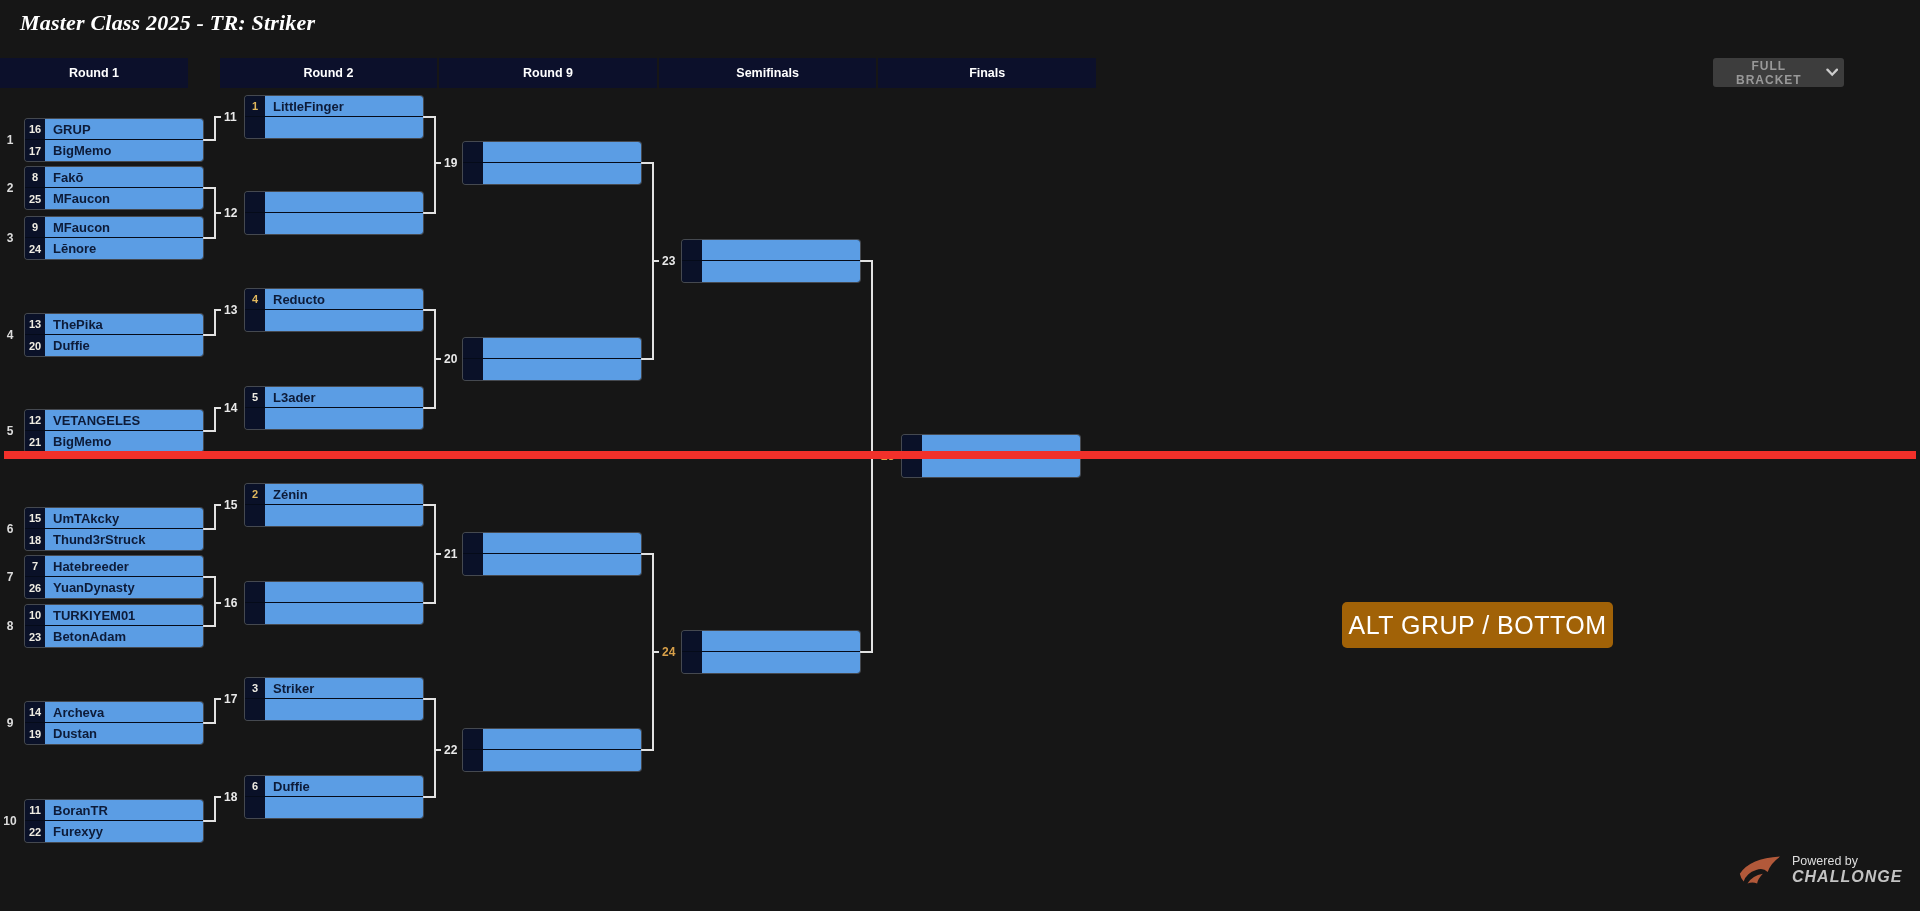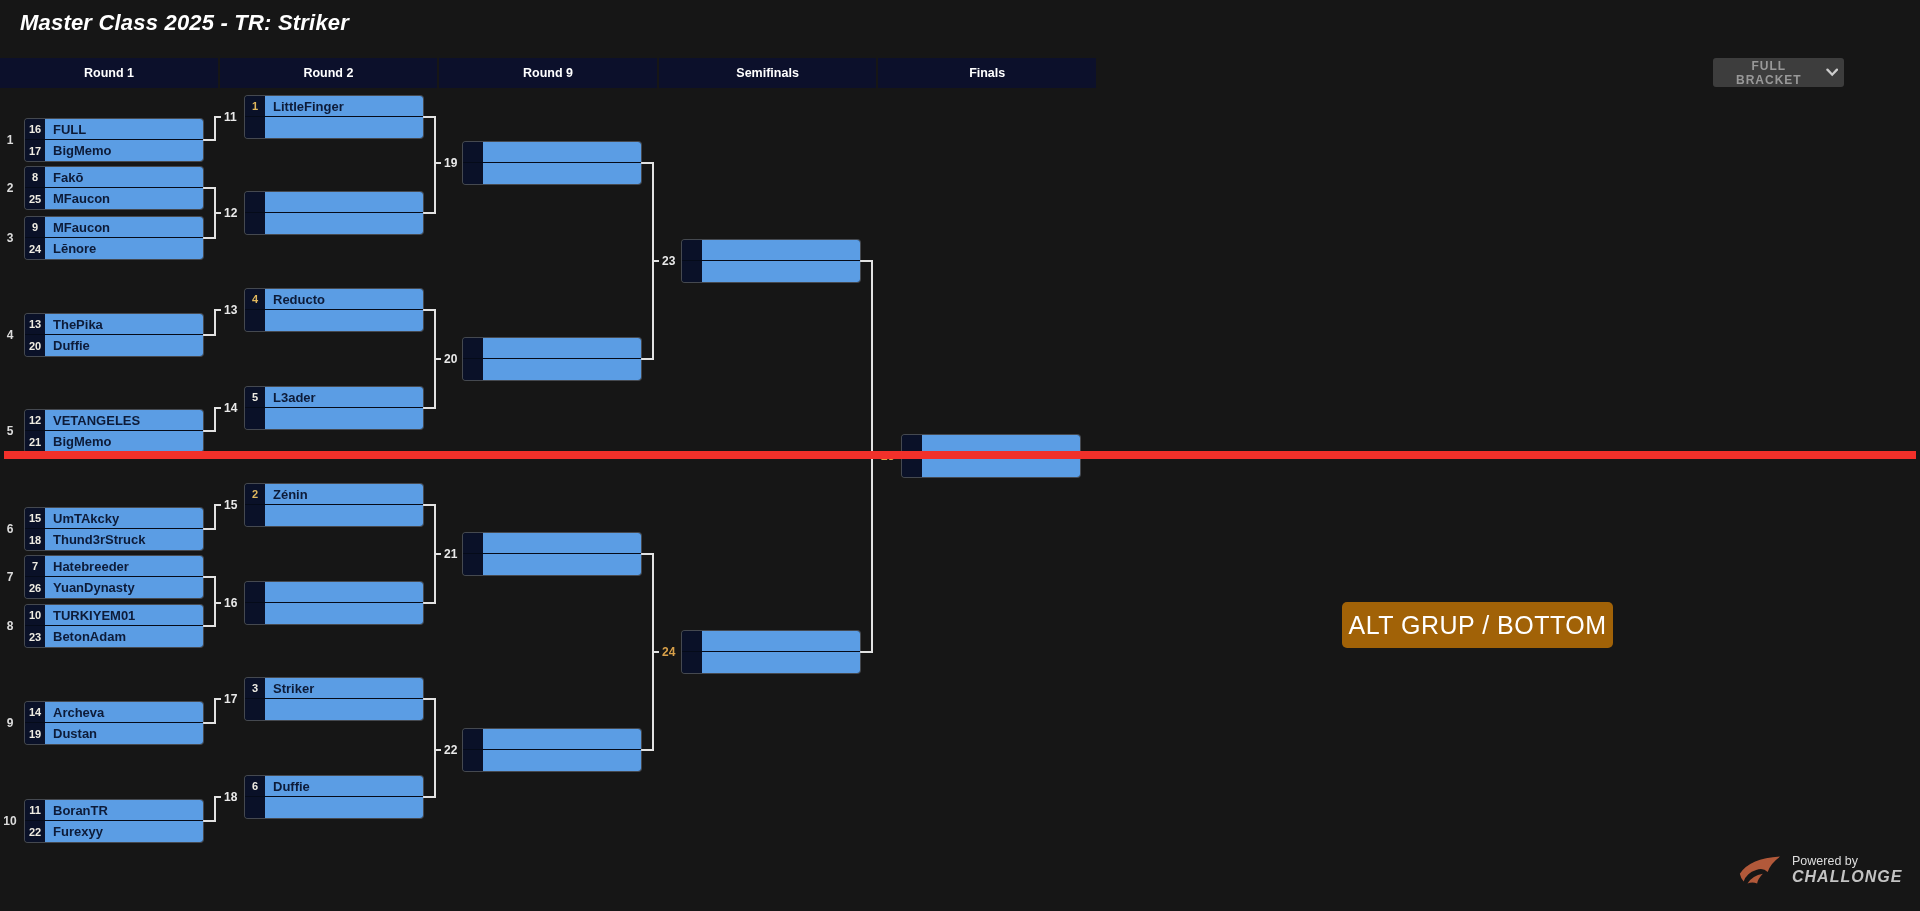--- a/index.html
+++ b/index.html
@@ -1,20 +1,20 @@
 <!DOCTYPE html>
 <html><head>
 <meta charset="utf-8">
 <style>
   html,body{margin:0;padding:0;background:#161616;}
   #app{position:relative;width:1920px;height:911px;background:#161616;overflow:hidden;
        font-family:"Liberation Sans",sans-serif;}
 
   .title{position:absolute;left:20px;top:10px;font-size:22px;font-weight:700;font-style:italic;
-         color:#ffffff;letter-spacing:.2px;}
+         color:#ffffff;letter-spacing:.2px;font-family:Liberation Serif, serif;}
 
   
   .hband{position:absolute;left:0;top:58px;height:30px;}
   .hcell{position:absolute;top:0;height:30px;background:#0c102b;color:#ffffff;
          font-size:12.5px;font-weight:700;display:flex;align-items:center;justify-content:center;}
 
   
   .pair{position:absolute;width:178px;height:42px;border-radius:3px;overflow:hidden;z-index:2;
         box-shadow:0 0 0 1px rgba(170,185,205,.32);background:#06101f;}
   .slot{display:flex;height:21px;box-sizing:border-box;}
@@ -58,32 +58,32 @@
   <div class="title">Master Class 2025 - TR: Striker</div>
 
   <button class="fbtn">
     <span>FULL BRACKET</span>
     <svg width="13" height="9" viewBox="0 0 13 9">
       <path d="M1.5 1.5 L6.5 6.8 L11.5 1.5" fill="none" stroke="#cccccc" stroke-width="2.4" stroke-linecap="round"></path>
     </svg>
   </button>
 
   <div class="hband" id="hband">
-      <div class="hcell" style="left: 0px; width: 218px;">Round 1</div>
+      <div class="hcell" style="left: 0px; width: 188px;">Round 1</div>
       <div class="hcell" style="left: 219.6px; width: 217.6px;">Round 2</div>
       <div class="hcell" style="left: 439.2px; width: 217.6px;">Round 9</div>
       <div class="hcell" style="left: 658.8px; width: 217.6px;">Semifinals</div>
       <div class="hcell" style="left: 878.4px; width: 217.6px;">Finals</div>
     </div>
 
   <div id="stage" style="position:absolute;left:0;top:0;width:1920px;height:911px;">
       <div class="pair" style="left: 25px; top: 119px;">
         <div class="slot first">
           <div class="seed">16</div>
-          <div class="pname">FULL</div>
+          <div class="pname">GRUP</div>
         </div>
         <div class="slot">
           <div class="seed">17</div>
           <div class="pname">BigMemo</div>
         </div>
       </div>
       <div class="rownum" style="left: 0px; top: 132px;">1</div>
       <div class="pair" style="left: 25px; top: 167px;">
         <div class="slot first">
           <div class="seed">8</div>

